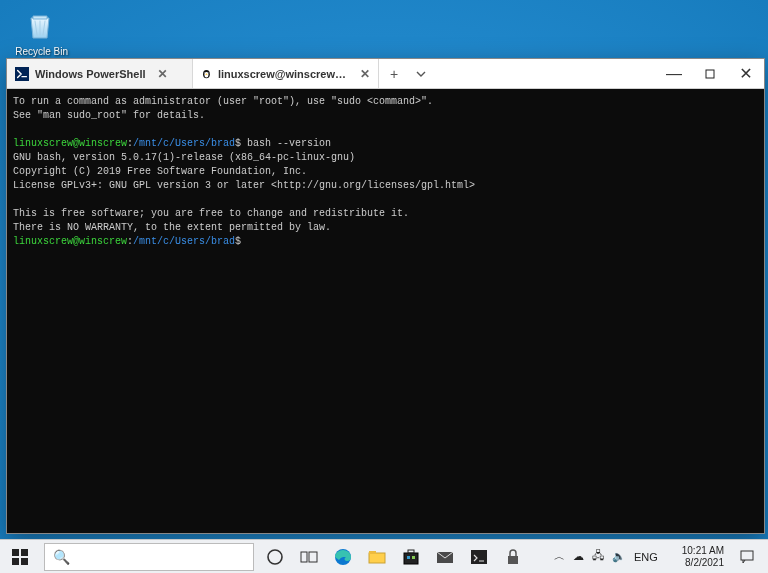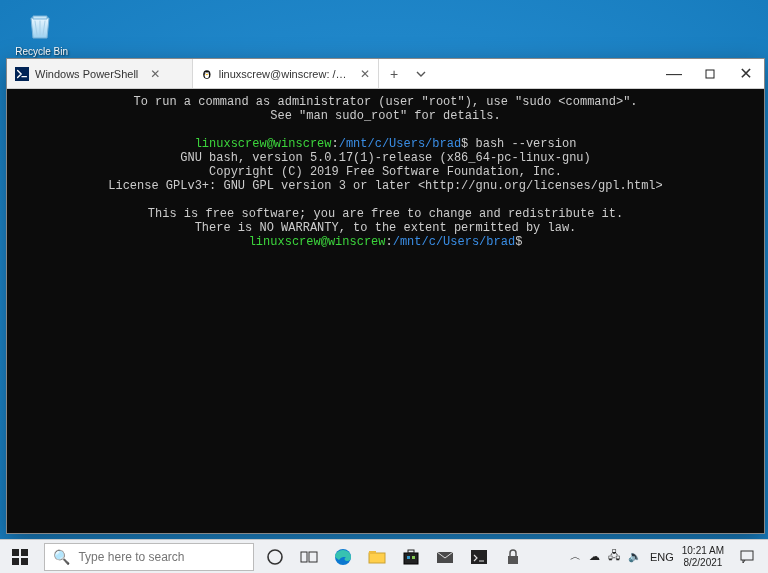--- a/index.html
+++ b/index.html
@@ -7,50 +7,50 @@
 
 
 .desktop-icon { position:absolute; top:8px; left:12px; width:56px; text-align:right; cursor:pointer; }
 .desktop-icon .bin { width:36px; height:36px; margin:0 auto 2px; position:relative; }
 .desktop-icon .bin svg { width:100%; height:100%; }
 .desktop-icon .label { color:#fff; font-size:10px; text-shadow:1px 1px 2px rgba(0,0,0,.7); }
 
 
 .window { position:absolute; left:6px; top:58px; width:759px; height:476px; background:#0c0c0c; box-shadow:0 8px 24px rgba(0,0,0,.35); display:flex; flex-direction:column; border:1px solid #888; }
 .titlebar { height:30px; background:#ffffff; display:flex; align-items:stretch; border-bottom:1px solid #d0d0d0; }
-.tab { display:flex; align-items:center; padding:0 8px; gap:6px; font-size:11px; color:#333; border-right:1px solid #d8d8d8; position:relative; min-width:0; }
+.tab { display:flex; align-items:center; padding:0 8px; gap:6px; font-size:11px; color:#333; border-right:1px solid #d8d8d8; position:relative; min-width:0;font-weight:bold; }
 .tab.inactive { background:#f3f3f3; }
 .tab.active { background:#ffffff; }
 .tab .ticon { width:14px; height:14px; display:flex; align-items:center; justify-content:center; }
 .tab .ttitle { white-space:nowrap; overflow:hidden; text-overflow:ellipsis; max-width:150px; }
 .tab .tclose { font-size:12px; color:#666; margin-left:6px; cursor:pointer; }
 .tab-add { display:flex; align-items:center; justify-content:center; width:30px; font-size:14px; color:#555; cursor:pointer; }
 .tab-dropdown { display:flex; align-items:center; justify-content:center; width:24px; color:#555; cursor:pointer; }
 .win-controls { margin-left:auto; display:flex; }
 .win-btn { width:36px; display:flex; align-items:center; justify-content:center; color:#333; cursor:pointer; }
 
-.terminal { flex:1; background:#0c0c0c; color:#ccc; font-family:Consolas,"Courier New",monospace; font-size:12px; line-height:14px; padding:6px 6px; white-space:pre-wrap; overflow:hidden;text-align:center; }
+.terminal { flex:1; background:#0c0c0c; color:#ccc; font-family:Consolas,"Courier New",monospace; font-size:10px; line-height:14px; padding:6px 6px; white-space:pre-wrap; overflow:hidden; }
 .user { color:#3cd63c; }
 .path { color:#3a8ee6; }
 .plain { color:#cccccc; }
 
 
 .taskbar { position:absolute; bottom:0; left:0; right:0; height:34px; background:#eef0f3; display:flex; align-items:center; border-top:1px solid #c8c8c8; }
 .start { width:40px; height:100%; display:flex; align-items:center; justify-content:center; cursor:pointer; }
 .start .grid { display:grid; grid-template:repeat(2,7px)/repeat(2,7px); gap:2px; }
 .start .grid span { background:#222; }
 .search { display:flex; align-items:center; height:28px; background:#fff; border:1px solid #bbb; margin:0 4px; padding:0 8px; width:210px; gap:8px; cursor:text; }
 .search .mag { color:#666; font-size:14px; }
 .search input { border:0; outline:0; font-size:12px; color:#666; width:100%; background:transparent; }
 .tb-icons { display:flex; height:100%; }
 .tb-icon { width:34px; display:flex; align-items:center; justify-content:center; cursor:pointer; position:relative; }
 .tb-icon svg { width:20px; height:20px; }
 .tray { margin-left:auto; display:flex; align-items:center; height:100%; gap:8px; padding:0 6px; color:#222; font-size:11px; }
 .tray .tico { cursor:pointer; }
-.clock { text-align:center; line-height:12px; font-size:10px; cursor:pointer; }
+.clock { text-align:right; line-height:12px; font-size:10px; cursor:pointer;margin-left:16px; }
 .action-center { width:30px; display:flex; align-items:center; justify-content:center; cursor:pointer; }
 
 
 body::before { content:""; position:absolute; inset:0; background:radial-gradient(ellipse at center, rgba(255,255,255,.08), rgba(0,0,0,.12)); pointer-events:none; }
 </style>
 </head>
 <body>
 
 <div class="desktop-icon">
   <div class="bin">
@@ -133,21 +133,20 @@
   <div class="start">
     <div class="grid">
         <span></span>
         <span></span>
         <span></span>
         <span></span>
       </div>
   </div>
   <div class="search">
     <span class="mag">🔍</span>
-    <input type="text" placeholder="Type here to search" style="">
   </div>
   <div class="tb-icons">
     <div class="tb-icon">
         <svg viewBox="0 0 20 20">
           <circle cx="10" cy="10" r="7" fill="none" stroke="#333" stroke-width="1.6"></circle>
         </svg>
       </div>
     <div class="tb-icon">
         <svg viewBox="0 0 20 20">
           <rect x="2" y="5" width="6" height="10" stroke="#333" fill="none"></rect>

